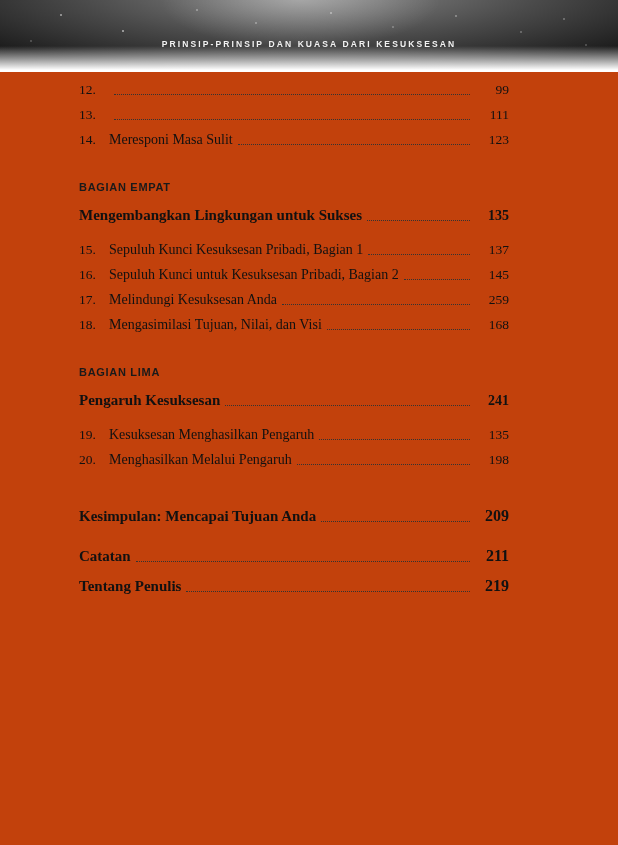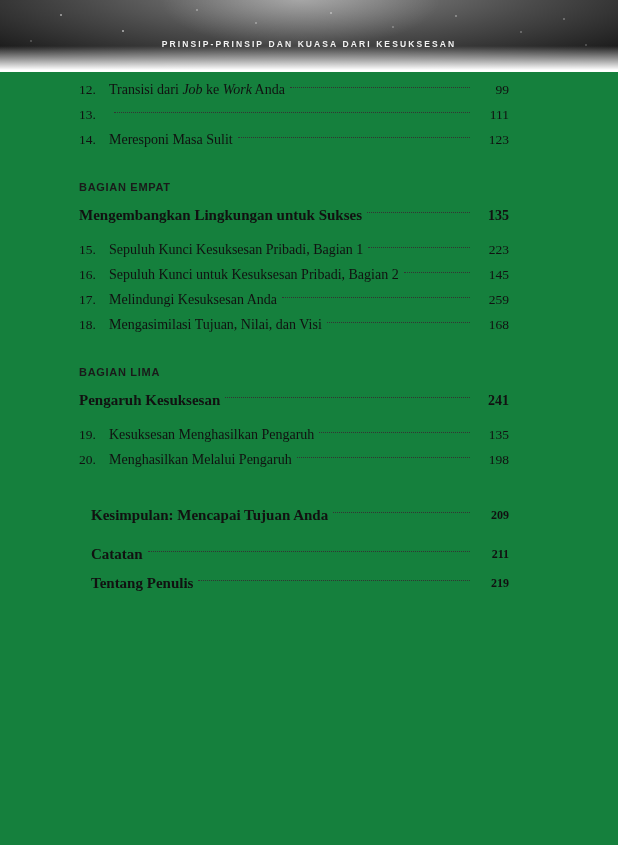--- a/index.html
+++ b/index.html
@@ -10,21 +10,21 @@
     width: 618px;
     height: 845px;
     background: #ffffff;
     font-family: "Liberation Serif", serif;
     overflow: hidden;
   }
   .page {
     position: relative;
     width: 618px;
     height: 845px;
-    background: #15803d;
+    background: #c2410c;
     overflow: hidden;
   }
   
   .header-band {
     position: absolute;
     left: 0;
     top: 0;
     width: 618px;
     height: 72px;
     background:
@@ -63,21 +63,21 @@
   .content {
     position: absolute;
     left: 79px;
     top: 82px;
     width: 430px;
   }
 
   
   .row {
     display: flex;
-    align-items: center;
+    align-items: flex-end;
     width: 430px;
   }
   .num {
     width: 30px;
     flex: 0 0 30px;
     font-size: 13.5px;
     color: #111;
   }
   .title {
     font-size: 14px;
@@ -112,23 +112,22 @@
   }
   .part-row .title {
     font-size: 15px;
     font-weight: 700;
   }
   .part-row .pg { font-weight: 700; font-size: 14px; }
 
   .strong-row .title {
     font-size: 15px;
     font-weight: 700;
-    margin-left: 12px;
-  }
-  .strong-row .pg { font-weight: 700; font-size: 12px; }
+  }
+  .strong-row .pg { font-weight: 700; font-size: 16px; }
 
   .sp-24 { height: 24px; }
   .sp-14 { height: 14px; }
   .sp-12 { height: 12px; }
   .sp-18 { height: 18px; }
   .sp-22 { height: 22px; }
   .sp-30 { height: 30px; }
 </style>
 </head>
 <body>
@@ -148,21 +147,20 @@
     <div class="speck" style="left:30px; top:40px; width:1.5px; height:1.5px; opacity:.4;"></div>
     <div class="speck" style="left:585px; top:44px; width:1.5px; height:1.5px; opacity:.4;"></div>
   </div>
 
   <div class="running-head">PRINSIP-PRINSIP DAN KUASA DARI KESUKSESAN</div>
 
   <div class="content">
 
     <div class="row chapter-row">
       <span class="num">12.</span>
-      <span class="title"><span>Transisi dari </span><span class="it">Job</span><span> ke </span><span class="it">Work</span><span> Anda</span></span>
       <span class="leader"></span>
       <span class="pg">99</span>
     </div>
 
     <div class="row chapter-row">
       <span class="num">13.</span>
       <span class="leader"></span>
       <span class="pg">111</span>
     </div>
 
@@ -184,21 +182,21 @@
       <span class="leader"></span>
       <span class="pg">135</span>
     </div>
 
     <div class="sp-18"></div>
 
     <div class="row chapter-row">
       <span class="num">15.</span>
       <span class="title">Sepuluh Kunci Kesuksesan Pribadi, Bagian 1</span>
       <span class="leader"></span>
-      <span class="pg">223</span>
+      <span class="pg">137</span>
     </div>
 
     <div class="row chapter-row">
       <span class="num">16.</span>
       <span class="title">Sepuluh Kunci untuk Kesuksesan Pribadi, Bagian 2</span>
       <span class="leader"></span>
       <span class="pg">145</span>
     </div>
 
     <div class="row chapter-row">

